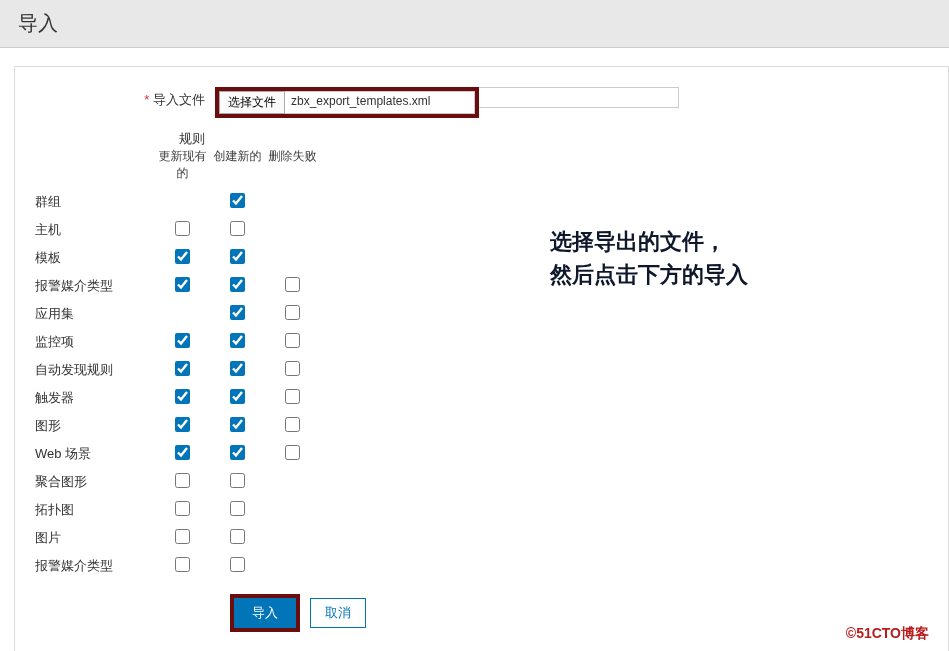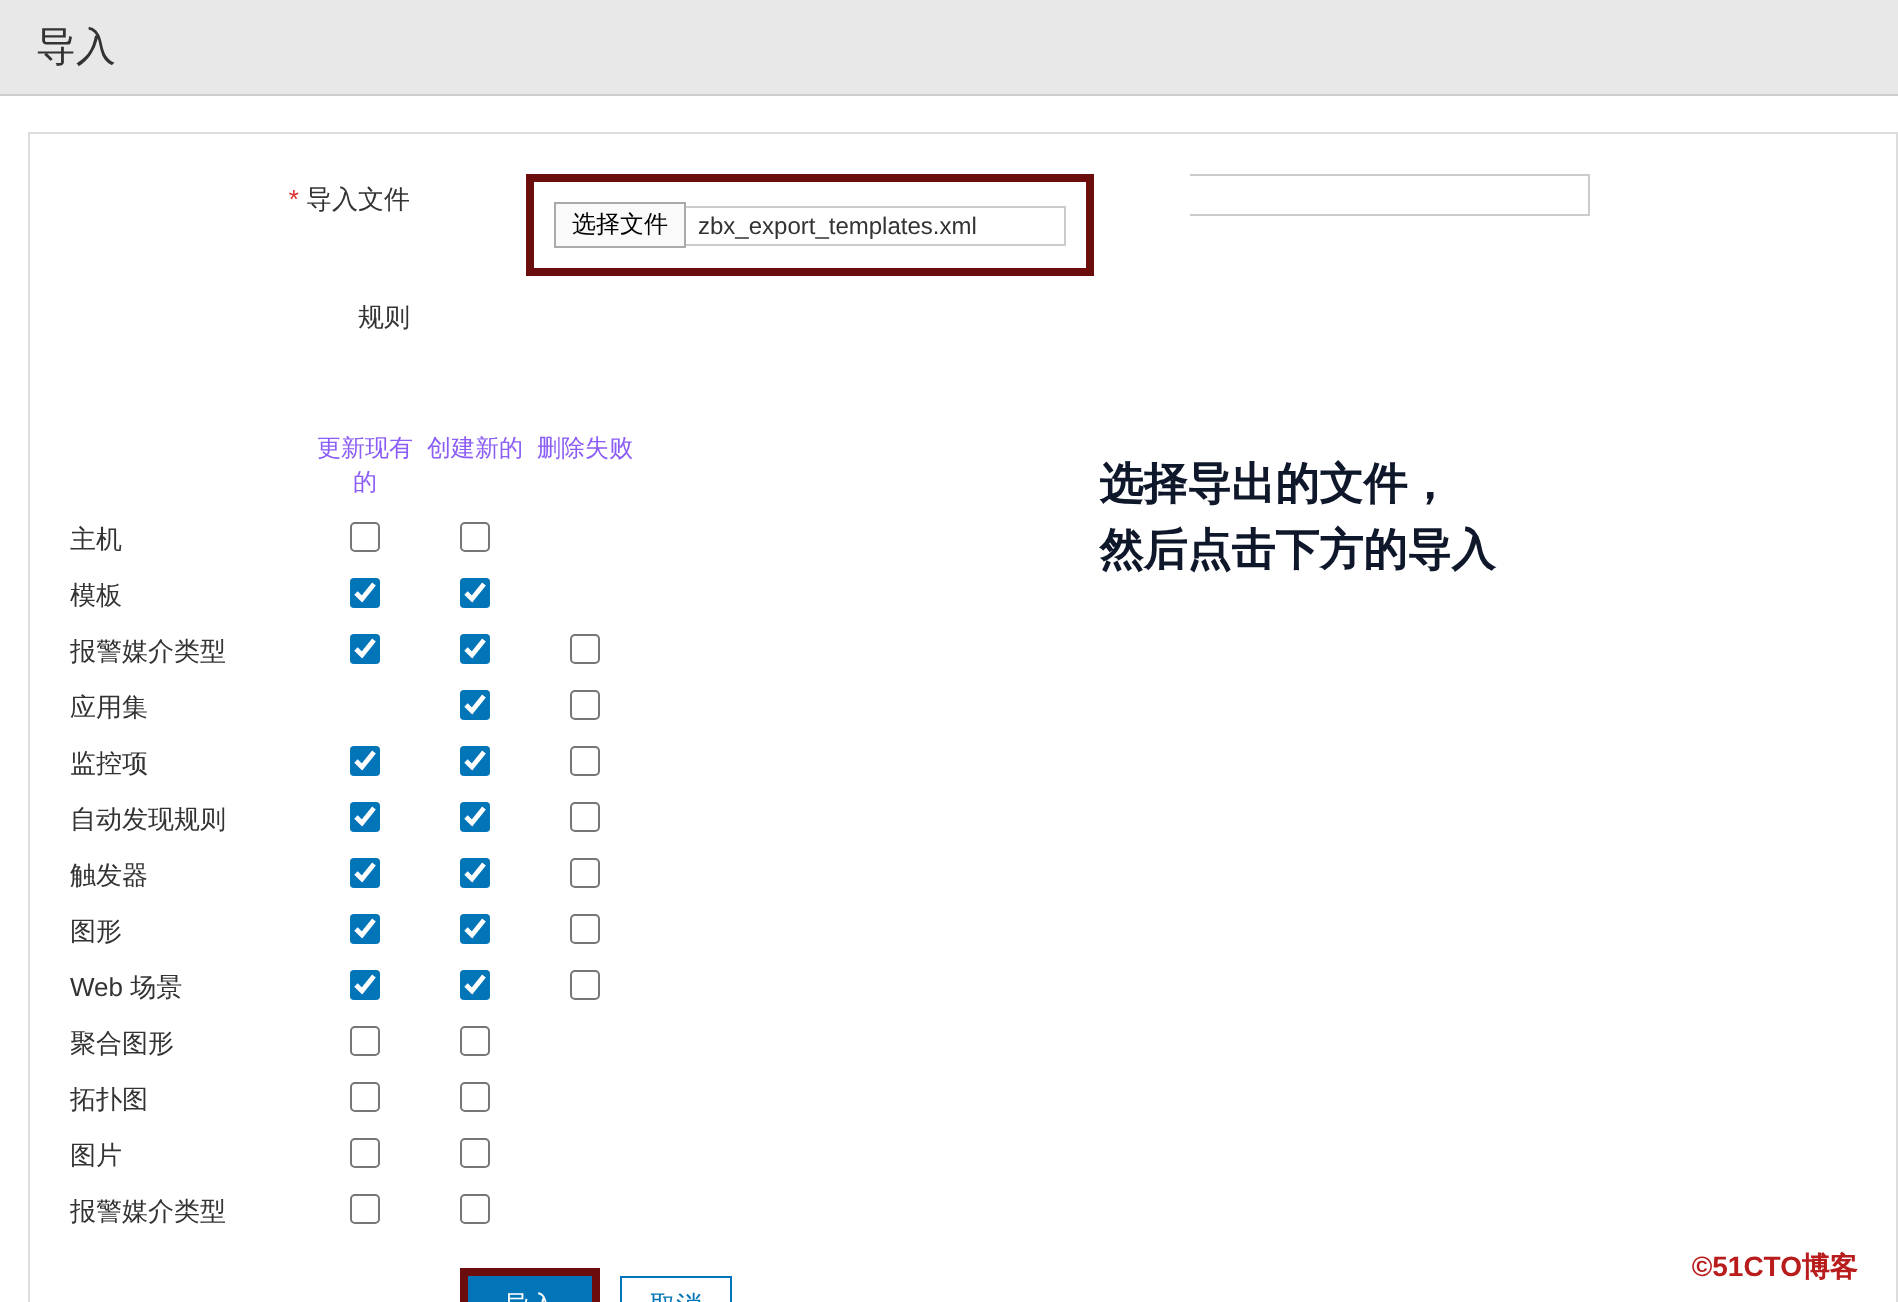--- a/index.html
+++ b/index.html
@@ -1,27 +1,27 @@
 <!DOCTYPE html>
 <html><head>
   <meta charset="utf-8">
   <style>
     * { box-sizing: border-box; margin: 0; padding: 0; }
     body { font-family: Arial, "Microsoft YaHei", sans-serif; font-size: 13px; color: #333; background: #fff; }
     .header-bar { background: #e8e8e8; border-bottom: 1px solid #ccc; padding: 10px 18px; font-size: 20px; color: #333; }
     .content { padding: 20px 20px 20px 20px; border: 1px solid #ddd; margin: 0; background: #fff; }
-    .form-row { display: flex; align-items: flex-start; margin-bottom: 6px; gap: 48px; }
+    .form-row { display: flex; align-items: flex-start; margin-bottom: 6px; }
     .label-col { width: 180px; text-align: right; padding-right: 10px; padding-top: 4px; color: #333; }
     .required::before { content: "* "; color: #d33; }
-    .file-wrap { display: flex; align-items: center; border: 4px solid #6b0d0d; padding: 10px; }
+    .file-wrap { display: flex; border: 4px solid #6b0d0d; padding: 0; }
     .file-btn { border: 1px solid #aaa; background: #fafafa; padding: 2px 8px; font-size: 12px; cursor: pointer; }
     .file-name { border: 1px solid #ccc; border-left: none; padding: 2px 6px; font-size: 12px; min-width: 190px; background: #fff; display: inline-block; }
     .file-trail { border: 1px solid #ccc; border-left:none; width: 200px; height: 21px; display:inline-block; background:#fff; }
     .rules-table { margin-left: 0; }
-    .rules-header { display: flex; margin-bottom: 6px; color: #8b5cf6; font-size: 12px; }
+    .rules-header { display: flex; margin-bottom: 6px; color: #404040; font-size: 12px; }
     .rules-header .rname-col { width: 120px; }
     .rules-header .chk-col { width: 55px; text-align: center; }
     .rules-header .col2 { width: 55px; text-align: center; }
     .rules-header .col3 { width: 55px; text-align: center; }
     .rule-row { display: flex; align-items: center; height: 28px; }
     .rname-col { width: 120px; color: #333; padding-left: 0; }
     .chk-col { width: 55px; text-align: center; }
     input[type=checkbox] { width: 15px; height: 15px; cursor: pointer; accent-color: #0275b8; }
     .button-row { display: flex; gap: 10px; margin-top: 14px; margin-left: 195px; align-items: center; }
     .btn-primary-wrap { border: 4px solid #6b0d0d; display: inline-block; }
@@ -55,20 +55,26 @@
       <div class="form-row" style="margin-top:8px;flex-direction:column;">
         <div class="label-col">规则</div>
         <div class="rules-table">
           <div class="rules-header">
             <div class="rname-col"></div>
             <div class="chk-col">更新现有的</div>
             <div class="chk-col col2">创建新的</div>
             <div class="chk-col col3">删除失败</div>
           </div>
           <div id="rules-body">
+              <div class="rule-row">
+                <div class="rname-col">群组</div>
+                <div class="chk-col"></div>
+                <div class="chk-col"><input type="checkbox" checked="" style=""></div>
+                <div class="chk-col"></div>
+              </div>
               <div class="rule-row">
                 <div class="rname-col">主机</div>
                 <div class="chk-col"><input type="checkbox" style=""></div>
                 <div class="chk-col"><input type="checkbox" style=""></div>
                 <div class="chk-col"></div>
               </div>
               <div class="rule-row">
                 <div class="rname-col">模板</div>
                 <div class="chk-col"><input type="checkbox" checked="" style=""></div>
                 <div class="chk-col"><input type="checkbox" checked="" style=""></div>

